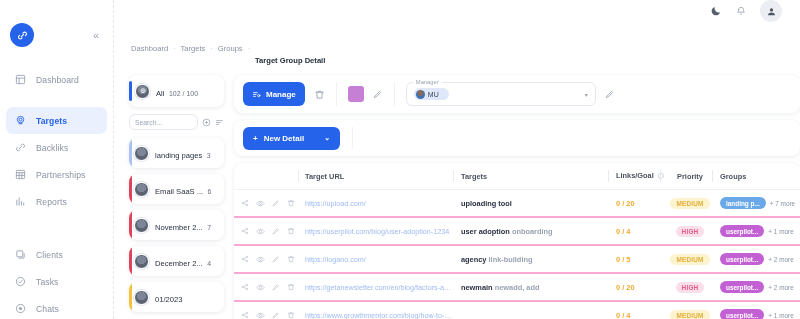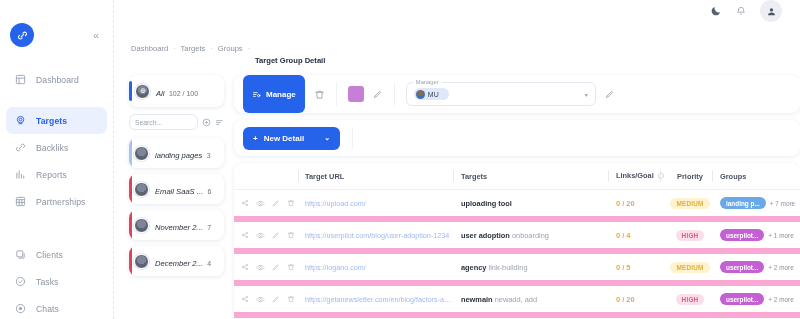--- a/index.html
+++ b/index.html
@@ -71,21 +71,21 @@
   }
   .all-card { display:flex; align-items:center; gap:6px; padding:7px 6px; position:relative; overflow:hidden;}
   .all-card:before{ content:""; position:absolute; left:0; top:6px; bottom:6px; width:2.5px; border-radius:2px; background:#2563eb;}
   .gl-avatar {
     width:15px; height:15px; border-radius:50%; flex:0 0 15px;
     background: radial-gradient(circle at 50% 38%, #7d8596 0 42%, #5c6372 43% 100%);
     border: 1.2px solid #ffffff; box-shadow: 0 0 0 1px #dfe3ec;
     display:flex;align-items:center;justify-content:center;
   }
   .gl-text { min-width:0; }
-  .gl-title { font-size:7.6px; color:#2a3140; white-space:nowrap; overflow:hidden; text-overflow:ellipsis;font-style:italic;}
+  .gl-title { font-size:7.6px; color:#2a3140; white-space:nowrap; overflow:hidden; text-overflow:ellipsis;}
   .gl-sub { font-size:7px; color:#6b7280; margin-top:3px;}
 
   .search-row { display:flex; align-items:center; gap:4px; padding: 1px 0 2px 0;}
   .mini-search {
     flex:1 1 auto; min-width:0; height:16px; border:1px solid #e3e7ef; border-radius:6px;
     background:#fff; font-size:6.8px; color:#9aa3b2; padding:0 5px;
     display:flex; align-items:center;
   }
   .mini-ico { color:#9aa3b2; display:flex;align-items:center;justify-content:center; cursor:pointer;}
 
@@ -99,21 +99,21 @@
 
   
   .work { flex:1 1 auto; min-width:0; display:flex; flex-direction:column; gap:7px; padding-right:0;}
   .panel {
     background:#fff; border-radius:9px; box-shadow: 0 1px 5px rgba(25,40,80,.09);
     display:flex; align-items:center;
   }
   .panel-a { padding: 7px 9px; gap:9px; height:38px; }
   .btn-primary {
     background:#2563eb; color:#fff; border:none; border-radius:6px;
-    height:38px; padding:0 9px; font-size:8px; font-weight:bold;
+    height:24px; padding:0 9px; font-size:8px; font-weight:bold;
     display:flex; align-items:center; gap:5px; cursor:pointer; white-space:nowrap;
   }
   .icon-btn { color:#9aa3b2; display:flex;align-items:center;justify-content:center; cursor:pointer; }
   .divider-v { width:1px; align-self:stretch; background:#eef1f6; margin:0 2px;}
   .field {
     position:relative; border:1px solid #e3e7ef; border-radius:6px;
     height:24px; display:flex; align-items:center; padding:0 7px;
     background:#fff; min-width:0;
   }
   .field .flabel {
@@ -139,36 +139,36 @@
     background:#fff; border-radius:9px 9px 0 0; box-shadow:0 1px 5px rgba(25,40,80,.09);
     flex:1 1 auto; min-height:0; overflow:hidden; display:flex; flex-direction:column;
   }
   table { width:100%; border-collapse:collapse; table-layout:fixed; }
   th {
     font-size:7.4px; color:#4a5360; font-weight:bold; text-align:left;
     padding:8px 0 8px 0; border-bottom:1px solid #eef1f6; position:relative;
     white-space:nowrap;
   }
   th.sepl:before{ content:""; position:absolute; left:0; top:7px; bottom:7px; width:1px; background:#e7eaf1;}
-  td { padding:7px 0; border-bottom:6px solid #f9a8d4; font-size:7.4px; vertical-align:middle;}
+  td { padding:7px 0; border-bottom:2px solid #f9a8d4; font-size:7.4px; vertical-align:middle;}
   .c-act { width:64px; padding-left:7px !important;}
   .c-url { padding-left:7px !important; }
   .c-anch { padding-left:8px !important; }
   .c-links { width:52px; padding-left:8px !important;}
   .c-prio { width:52px; padding-left:8px !important;text-align:center;}
   .c-grp  { width:88px; padding-left:8px !important;}
 
   .acts { display:flex; align-items:center; gap:7px; color:#b9c0cc;}
   .acts span{ cursor:pointer; display:flex; }
   .url {
     color:#9dbaf3; font-size:7.2px; white-space:nowrap; overflow:hidden; text-overflow:ellipsis;
     display:block; text-decoration:none; cursor:pointer; filter: blur(.35px);
   }
   .anchor-main { color:#2a3140; font-weight:bold; }
-  .anchor-rest { color:#9aa3b2; font-weight:normal;text-align:right; }
+  .anchor-rest { color:#9aa3b2; font-weight:bold;text-align:right; }
   .links { color:#f0a92e; font-weight:bold; }
   .badge {
     display:inline-block; border-radius:9px; padding:2px 6px;
     font-size:6.4px; font-weight:bold; letter-spacing:.2px;
   }
   .badge.medium { background:#fdf3cf; color:#e0b03b; }
   .badge.high   { background:#fbdfe8; color:#e4578b; }
   .grpcell { display:flex; align-items:center; gap:4px; }
   .gchip {
     border-radius:9px; padding:2.5px 6px; font-size:6.4px; color:#fff; font-weight:bold;
@@ -226,35 +226,35 @@
             <path d="M9.5 14.5l5-5"></path>
               <path d="M13 7l1.2-1.2a3.8 3.8 0 015.4 5.4L18.4 12.4"></path>
             <path d="M11 17l-1.2 1.2a3.8 3.8 0 01-5.4-5.4L5.6 11.6"></path>
           </svg>
         </span>
         <span>Backliks</span>
       </div>
 
       <div class="nav-item">
         <span class="ico">
-          <svg width="11" height="11" viewBox="0 0 24 24" fill="none" stroke="currentColor" stroke-width="2" stroke-linecap="round">
-            <path d="M4 20V9M9 20V4M14 20v-8M19 20v-5"></path>
-          </svg>
-        </span>
-        <span>Reports</span>
-      </div>
-
-      <div class="nav-item">
-        <span class="ico">
           <svg width="11" height="11" viewBox="0 0 24 24" fill="none" stroke="currentColor" stroke-width="2">
             <rect x="3" y="3" width="18" height="18" rx="2"></rect>
               <path d="M3 8h18M3 14h18M9 8v13M15 8v13"></path>
           </svg>
         </span>
         <span>Partnerships</span>
+      </div>
+
+      <div class="nav-item">
+        <span class="ico">
+          <svg width="11" height="11" viewBox="0 0 24 24" fill="none" stroke="currentColor" stroke-width="2" stroke-linecap="round">
+            <path d="M4 20V9M9 20V4M14 20v-8M19 20v-5"></path>
+          </svg>
+        </span>
+        <span>Reports</span>
       </div>
       <div class="nav-spacer"></div>
 
       <div class="nav-item">
         <span class="ico">
           <svg width="11" height="11" viewBox="0 0 24 24" fill="none" stroke="currentColor" stroke-width="2">
             <rect x="4" y="4" width="13" height="13" rx="1.5"></rect>
               <path d="M8 20h10a2 2 0 002-2V9"></path>
           </svg>
         </span>
@@ -370,20 +370,26 @@
               <span class="gl-sub">7</span>
             </span>
           </div>
           <div class="group-item" style="--c:#e0445c">
             <span class="gl-avatar"></span>
             <span class="gl-text">
               <span class="gl-title">December 2...</span>
               <span class="gl-sub">4</span>
             </span>
           </div>
+          <div class="group-item" style="--c:#f5c33b">
+            <span class="gl-avatar"></span>
+            <span class="gl-text">
+              <span class="gl-title">01/2023</span>
+            </span>
+          </div>
         </div>
 
         <div class="work">
 
           <div class="panel panel-a">
             <button class="btn-primary">
               <span>
                 <svg width="9" height="9" viewBox="0 0 24 24" fill="none" stroke="#fff" stroke-width="2.2" stroke-linecap="round">
                   <path d="M4 7h10M4 12h7M4 17h5"></path>
                     <circle cx="18" cy="15" r="3"></circle>

